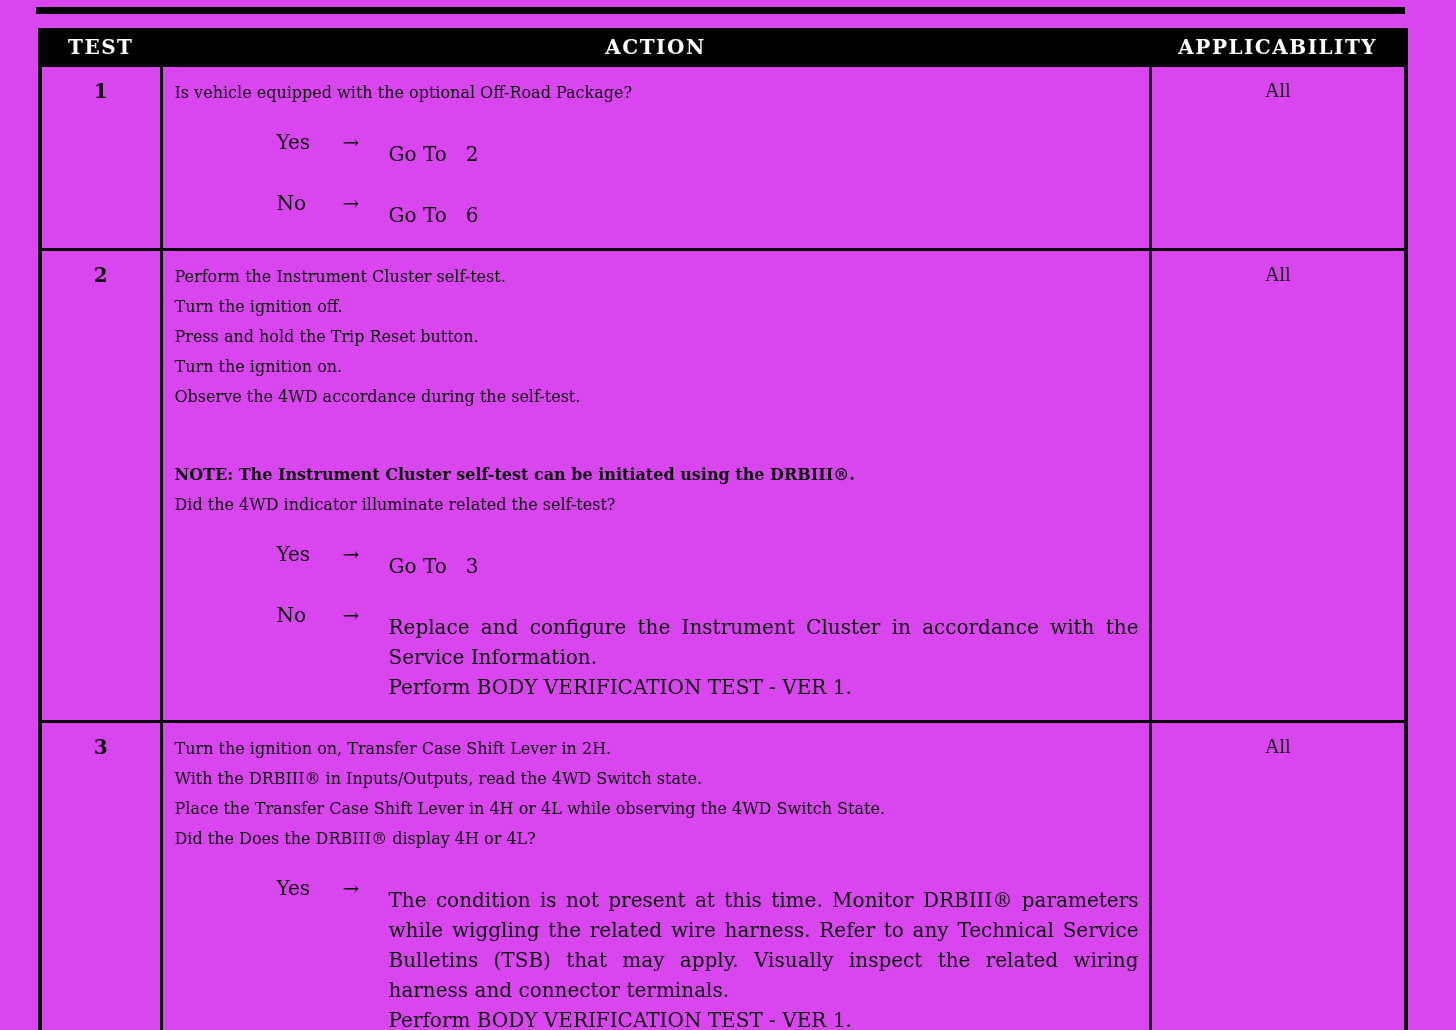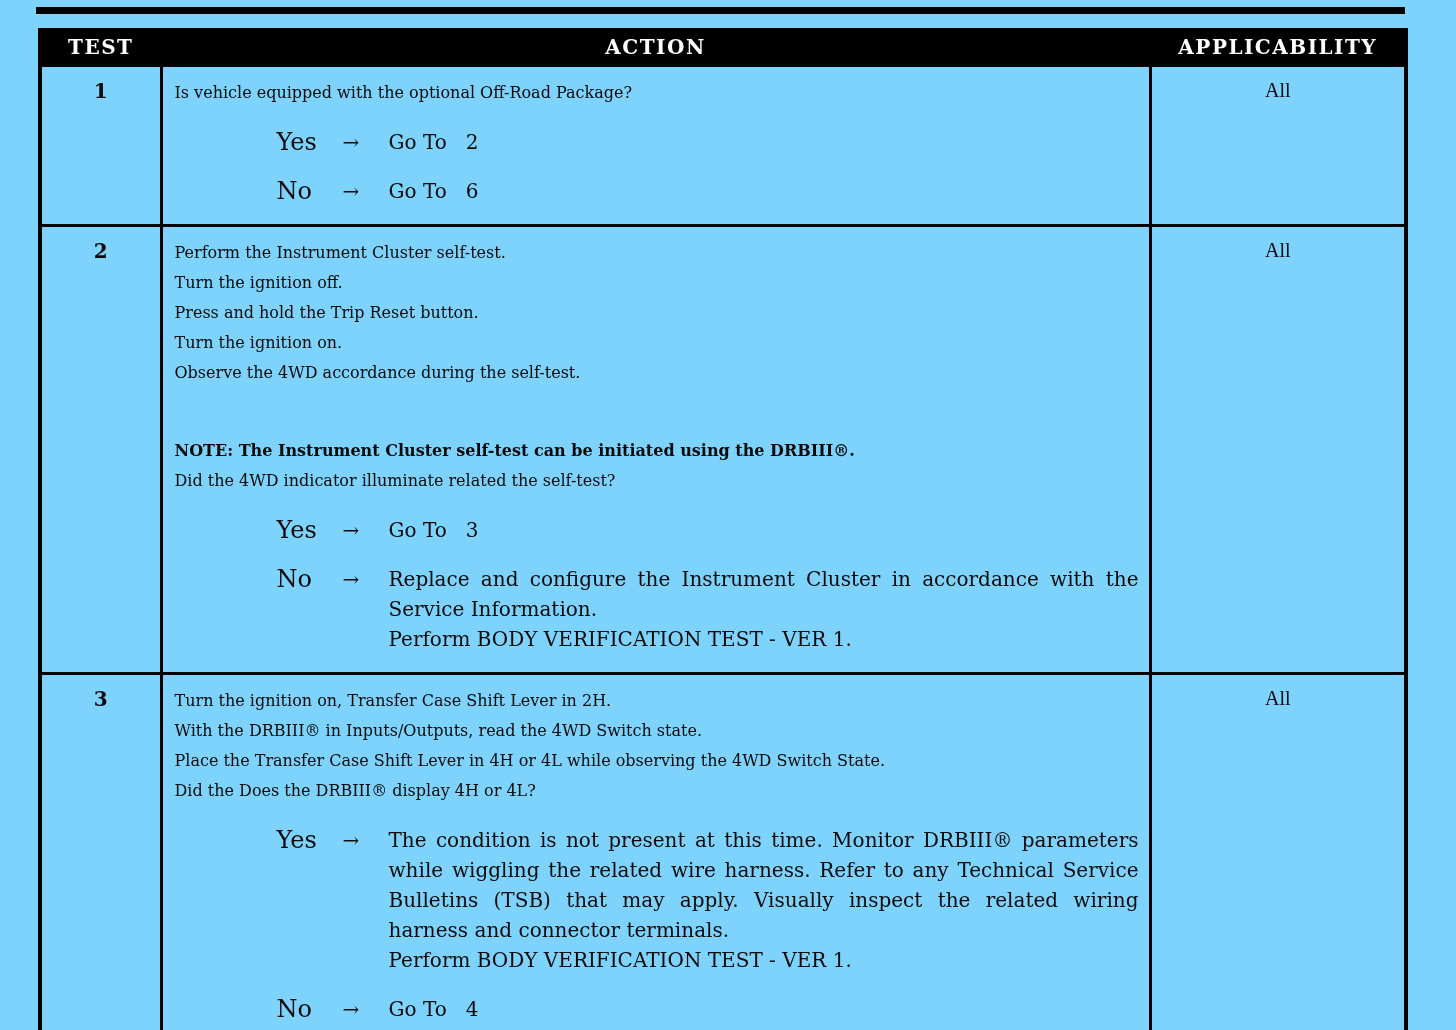--- a/index.html
+++ b/index.html
@@ -3,21 +3,21 @@
 <meta charset="utf-8">
 <style>
   * { box-sizing: border-box; }
   html, body { margin: 0; padding: 0; }
   body {
     width: 1456px; height: 1030px;
     background: #fdfdfc;
     font-family: "DejaVu Serif", "Liberation Serif", serif;
     color: #0a0a0a;
   }
-  .sheet { position: relative; width: 1456px; height: 1030px; overflow: hidden; background: #7dd3fc; }
+  .sheet { position: relative; width: 1456px; height: 1030px; overflow: hidden; background: #d946ef; }
   .top-rule { position: absolute; left: 36px; top: 7px; width: 1369px; height: 7px; background: #000; }
 
   table.proc {
     position: absolute; left: 38px; top: 28px;
     width: 1366px;
     border-collapse: collapse; table-layout: fixed;
     border: 4px solid #000;
   }
   th, td { border: 3px solid #000; vertical-align: top; }
 
@@ -28,23 +28,23 @@
   }
 
   td.cell-test { text-align: center; font-weight: bold; font-size: 20px; padding-top: 12px; }
   td.cell-action { padding: 11px 10px 18px 12px; }
   td.cell-app { text-align: center; font-size: 20px; padding-top: 12px; font-family: Liberation Serif, serif; }
 
   .line { font-size: 16px; line-height: 30px; text-align: justify; }
   .line.bold { font-weight: bold; margin-top: 48px; }
 
   .answer { display: flex; align-items: flex-start; margin-top: 19px; padding-left: 102px; }
-  .ans-label { flex: 0 0 66px; font-size: 24px; line-height: 30px; }
+  .ans-label { flex: 0 0 66px; font-size: 20px; line-height: 30px; }
   .ans-arrow { flex: 0 0 46px; font-size: 20px; line-height: 30px; }
-  .ans-result { flex: 1; min-width: 0; }
+  .ans-result { flex: 1; min-width: 0; margin-top: 12px; }
   .result-line { font-size: 20px; line-height: 30px; text-align: justify; white-space: pre-wrap; }
 
   tbody tr:nth-child(1) { height: 152px; }
   tbody tr:nth-child(2) { height: 395px; }
   tbody tr:nth-child(3) { height: 390px; }
 </style>
 </head>
 <body>
 
 <div class="sheet">

